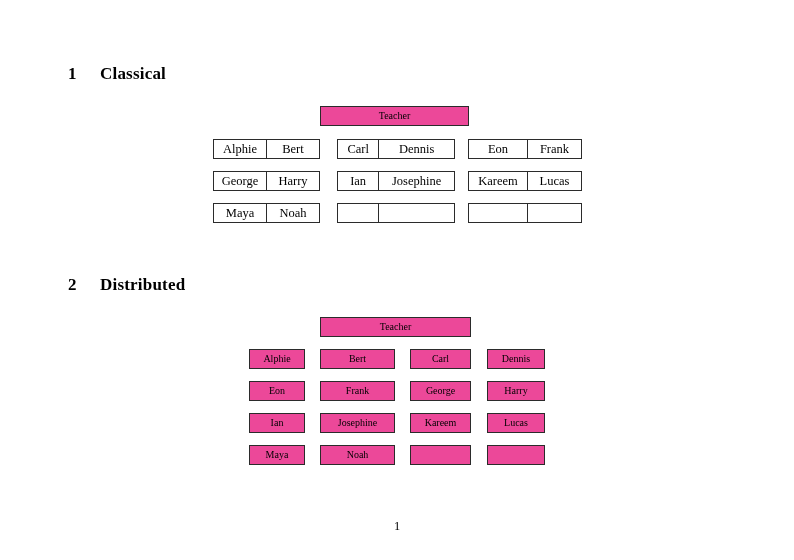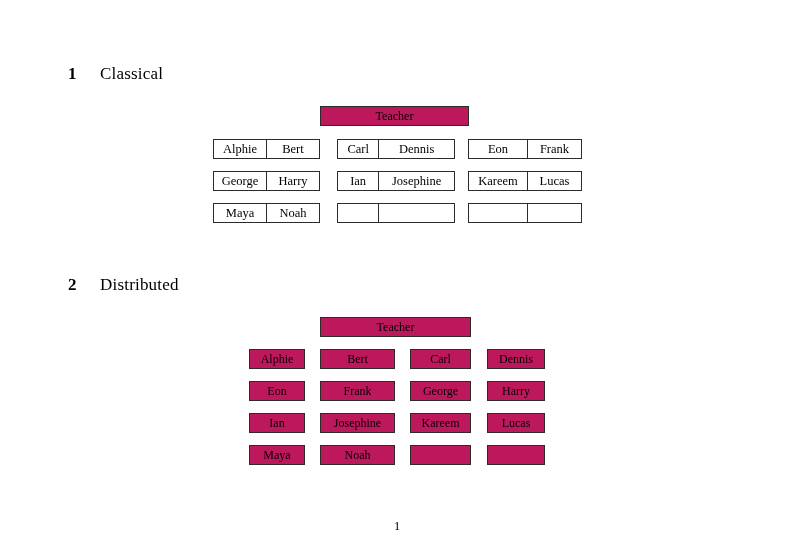--- a/index.html
+++ b/index.html
@@ -32,36 +32,36 @@
     font-size: 17px;
     letter-spacing: 0.2px;
     white-space: nowrap;
   }
   .section-heading .sec-num {
     width: 32px;
     display: inline-block;
     font-weight: bold;
   }
   .section-heading .sec-title {
-    font-weight: normal;
+    font-weight: bold;
   }
 
   #heading-classical { top: 64px; }
   #heading-distributed { top: 275px; }
 
   
   .box {
     position: absolute;
     box-sizing: border-box;
     border: 1px solid #2b2b2b;
-    background: #be185d;
+    background: #ec4899;
     height: 20px;
     line-height: 18px;
     text-align: center;
-    font-size: 12px;
+    font-size: 10px;
     white-space: nowrap;
     overflow: hidden;
   }
 
   
   .group {
     position: absolute;
     box-sizing: border-box;
     border: 1px solid #2b2b2b;
     background: #ffffff;

